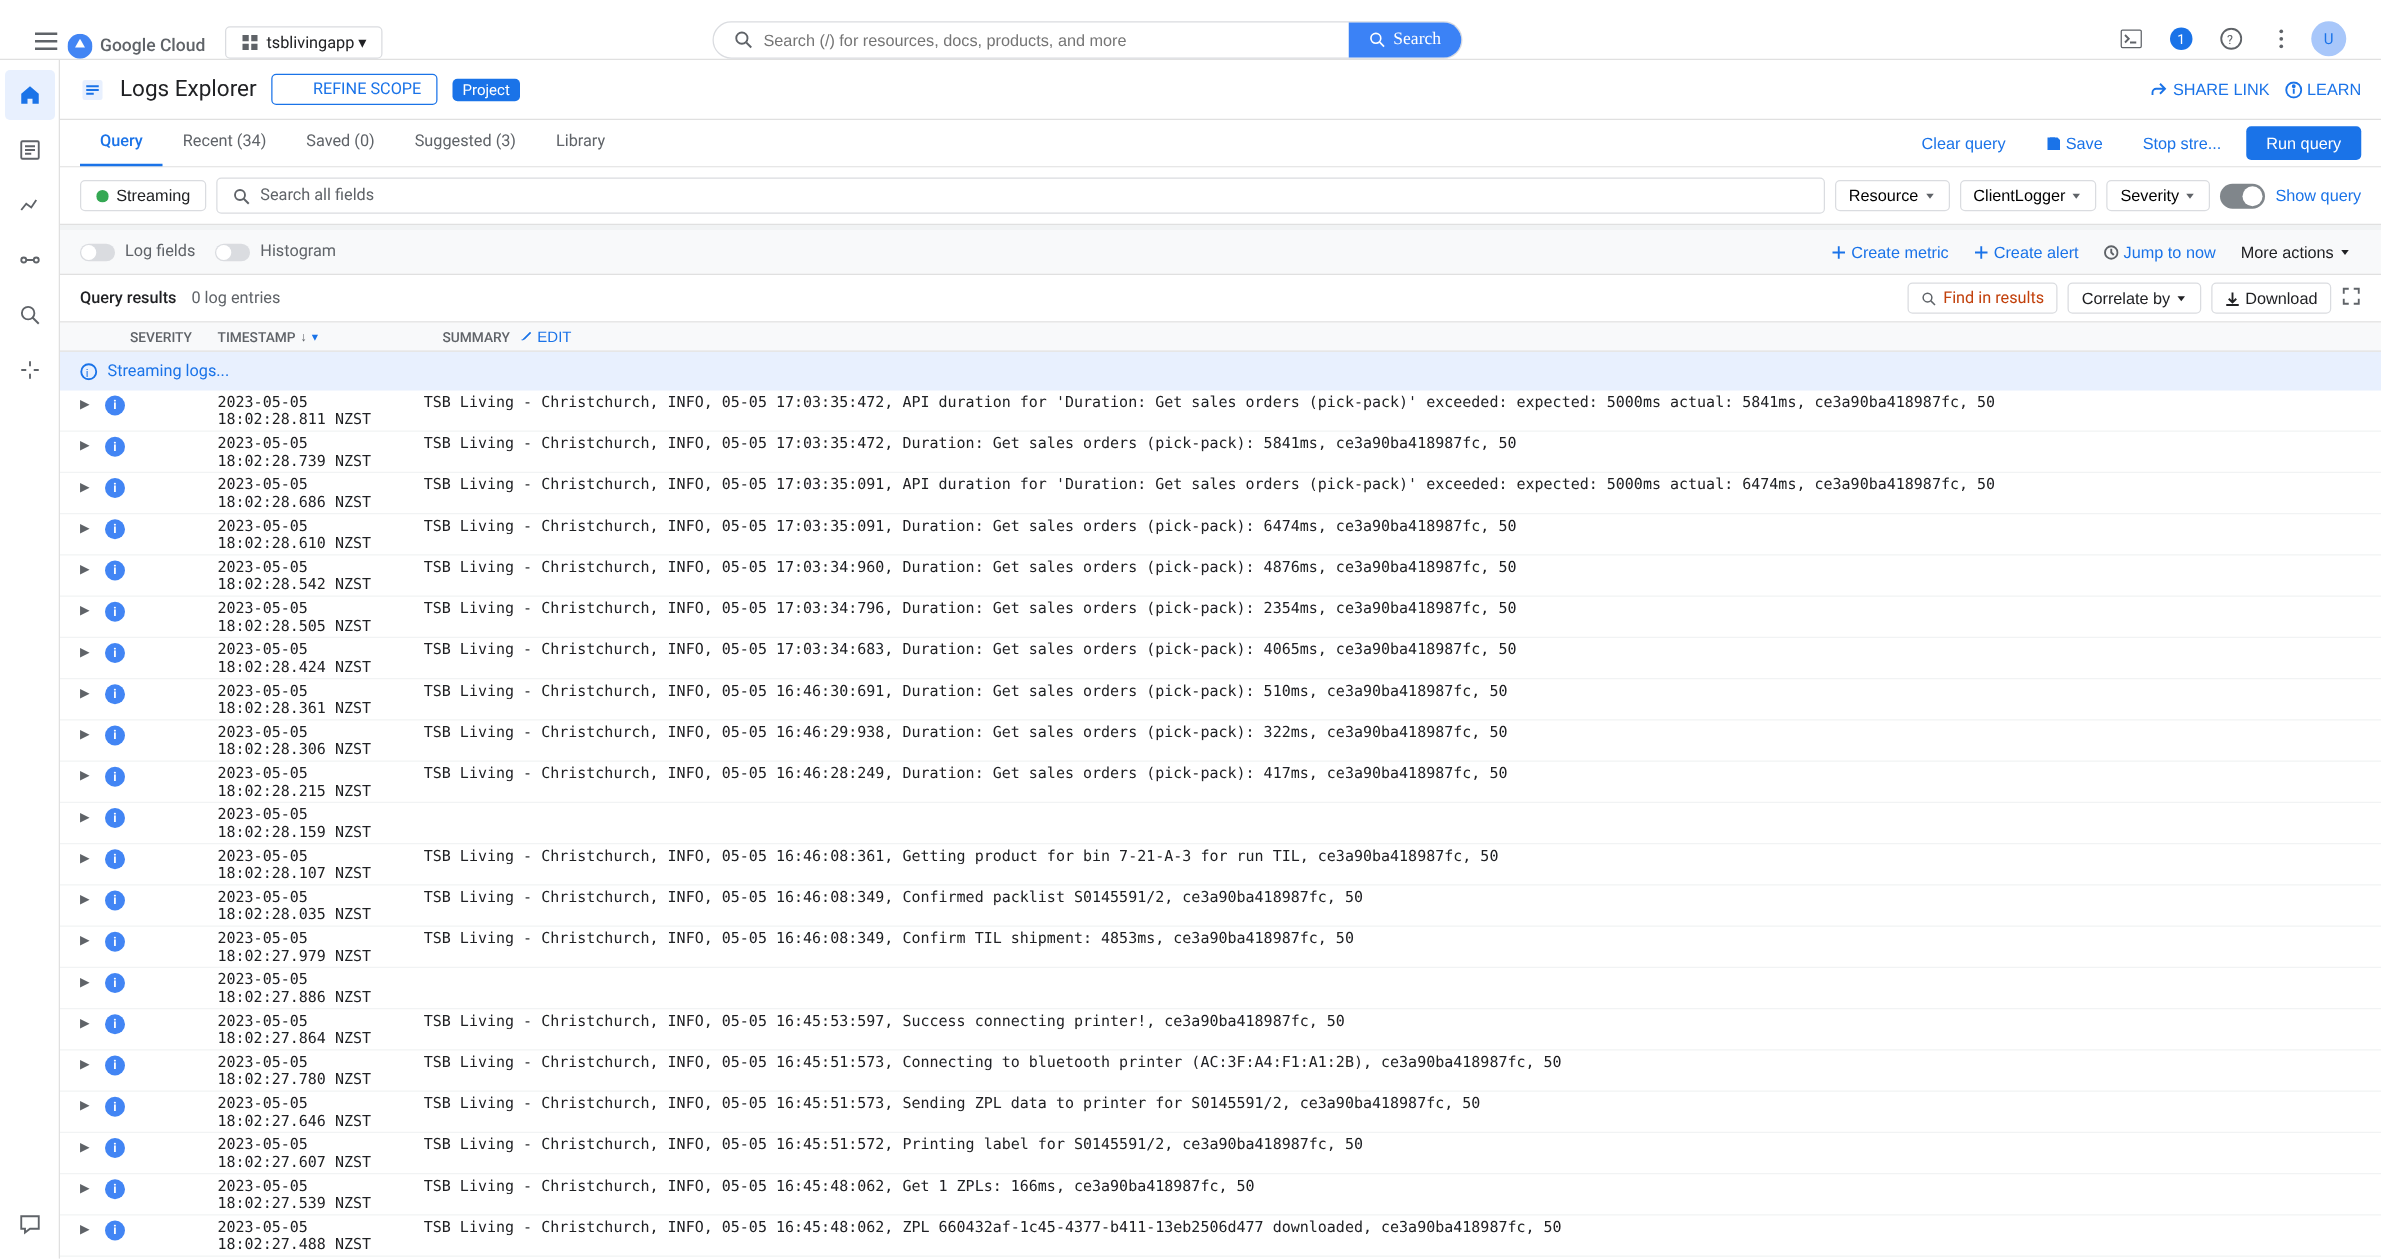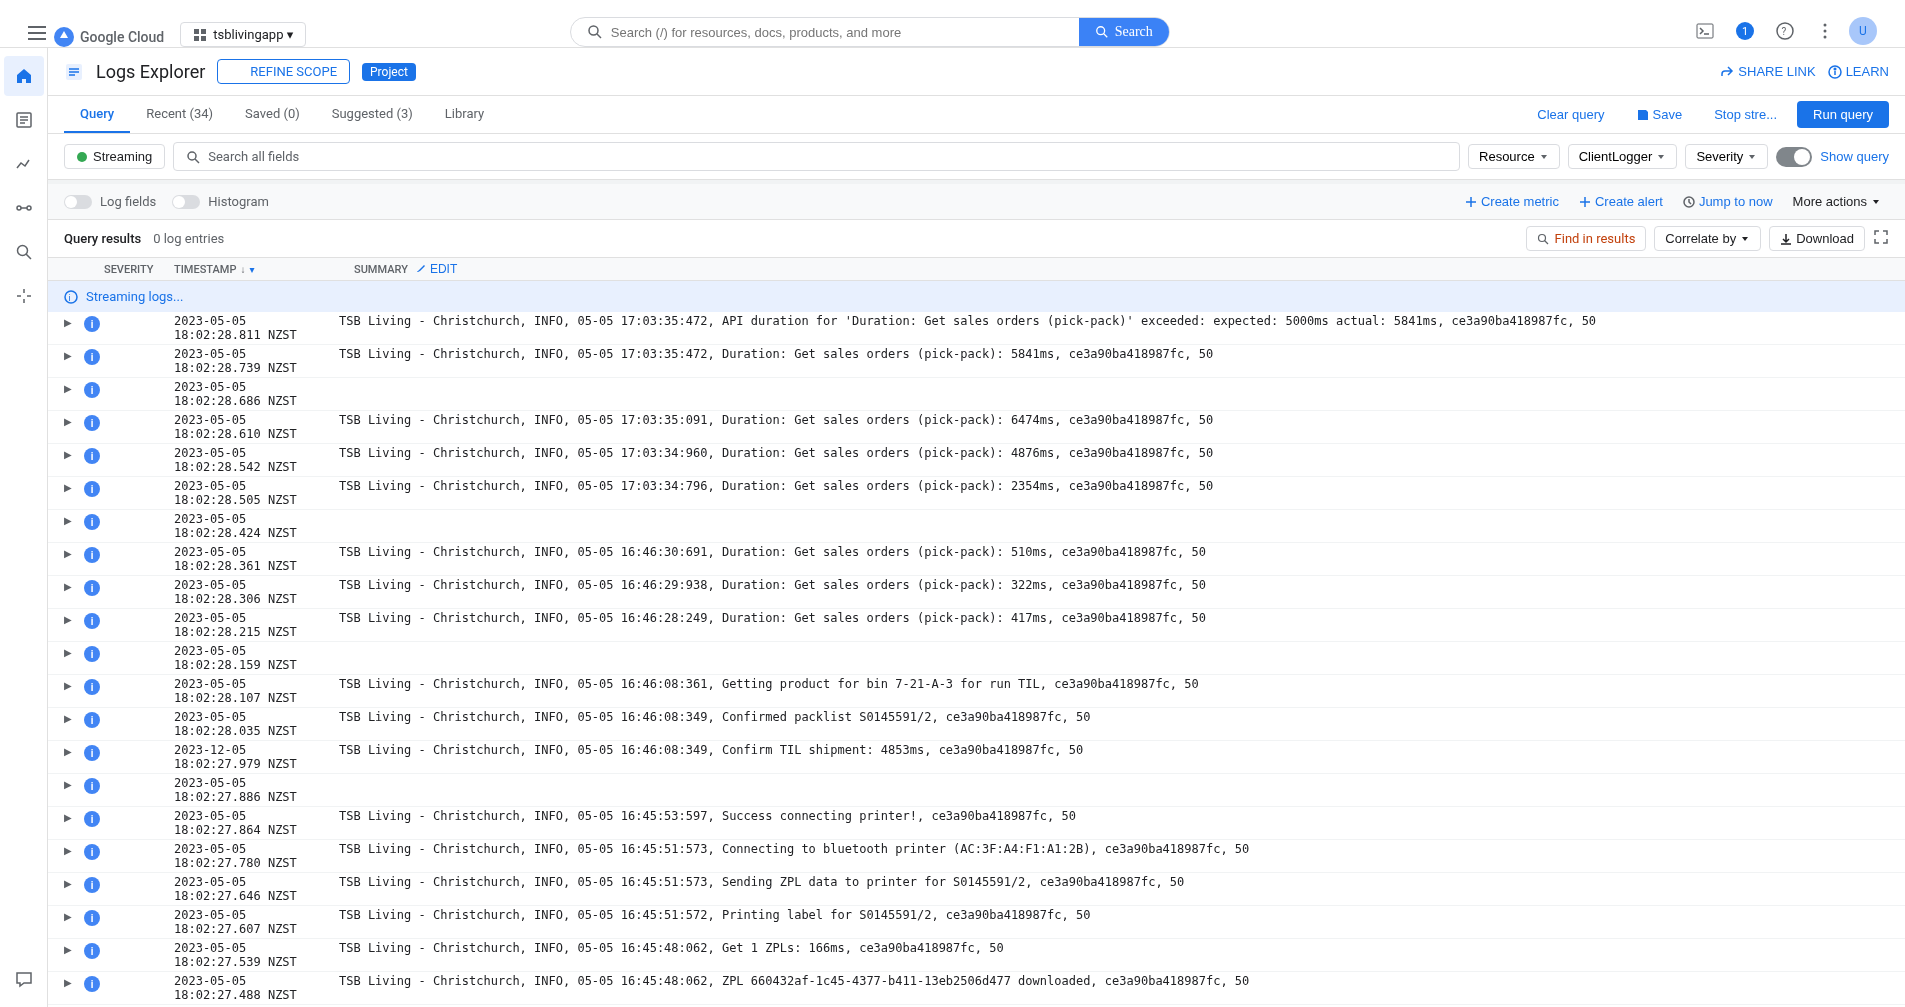--- a/index.html
+++ b/index.html
@@ -554,20 +554,21 @@
     <span class="info-icon">i</span>
     <span class="col-severity" style="width:70px;flex-shrink:0;"></span>
     <span class="log-timestamp">2023-05-05 18:02:28.739 NZST</span>
     <span class="log-summary">TSB Living - Christchurch, INFO, 05-05 17:03:35:472, Duration: Get sales orders (pick-pack): 5841ms, ce3a90ba418987fc, 50</span>
   </div>
           <div class="log-row">
     <span class="expand-arrow">▶</span>
     <span class="info-icon">i</span>
     <span class="col-severity" style="width:70px;flex-shrink:0;"></span>
     <span class="log-timestamp">2023-05-05 18:02:28.686 NZST</span>
+    <span class="log-summary">TSB Living - Christchurch, INFO, 05-05 17:03:35:091, API duration for 'Duration: Get sales orders (pick-pack)' exceeded: expected: 5000ms actual: 6474ms, ce3a90ba418987fc, 50</span>
   </div>
           <div class="log-row">
     <span class="expand-arrow">▶</span>
     <span class="info-icon">i</span>
     <span class="col-severity" style="width:70px;flex-shrink:0;"></span>
     <span class="log-timestamp">2023-05-05 18:02:28.610 NZST</span>
     <span class="log-summary">TSB Living - Christchurch, INFO, 05-05 17:03:35:091, Duration: Get sales orders (pick-pack): 6474ms, ce3a90ba418987fc, 50</span>
   </div>
           <div class="log-row">
     <span class="expand-arrow">▶</span>
@@ -581,20 +582,21 @@
     <span class="info-icon">i</span>
     <span class="col-severity" style="width:70px;flex-shrink:0;"></span>
     <span class="log-timestamp">2023-05-05 18:02:28.505 NZST</span>
     <span class="log-summary">TSB Living - Christchurch, INFO, 05-05 17:03:34:796, Duration: Get sales orders (pick-pack): 2354ms, ce3a90ba418987fc, 50</span>
   </div>
           <div class="log-row">
     <span class="expand-arrow">▶</span>
     <span class="info-icon">i</span>
     <span class="col-severity" style="width:70px;flex-shrink:0;"></span>
     <span class="log-timestamp">2023-05-05 18:02:28.424 NZST</span>
+    <span class="log-summary">TSB Living - Christchurch, INFO, 05-05 17:03:34:683, Duration: Get sales orders (pick-pack): 4065ms, ce3a90ba418987fc, 50</span>
   </div>
           <div class="log-row">
     <span class="expand-arrow">▶</span>
     <span class="info-icon">i</span>
     <span class="col-severity" style="width:70px;flex-shrink:0;"></span>
     <span class="log-timestamp">2023-05-05 18:02:28.361 NZST</span>
     <span class="log-summary">TSB Living - Christchurch, INFO, 05-05 16:46:30:691, Duration: Get sales orders (pick-pack): 510ms, ce3a90ba418987fc, 50</span>
   </div>
           <div class="log-row">
     <span class="expand-arrow">▶</span>
@@ -627,21 +629,21 @@
     <span class="expand-arrow">▶</span>
     <span class="info-icon">i</span>
     <span class="col-severity" style="width:70px;flex-shrink:0;"></span>
     <span class="log-timestamp">2023-05-05 18:02:28.035 NZST</span>
     <span class="log-summary">TSB Living - Christchurch, INFO, 05-05 16:46:08:349, Confirmed packlist S0145591/2, ce3a90ba418987fc, 50</span>
   </div>
           <div class="log-row">
     <span class="expand-arrow">▶</span>
     <span class="info-icon">i</span>
     <span class="col-severity" style="width:70px;flex-shrink:0;"></span>
-    <span class="log-timestamp">2023-12-05 18:02:27.979 NZST</span>
+    <span class="log-timestamp">2023-05-05 18:02:27.979 NZST</span>
     <span class="log-summary">TSB Living - Christchurch, INFO, 05-05 16:46:08:349, Confirm TIL shipment: 4853ms, ce3a90ba418987fc, 50</span>
   </div>
           <div class="log-row">
     <span class="expand-arrow">▶</span>
     <span class="info-icon">i</span>
     <span class="col-severity" style="width:70px;flex-shrink:0;"></span>
     <span class="log-timestamp">2023-05-05 18:02:27.886 NZST</span>
   </div>
           <div class="log-row">
     <span class="expand-arrow">▶</span>

